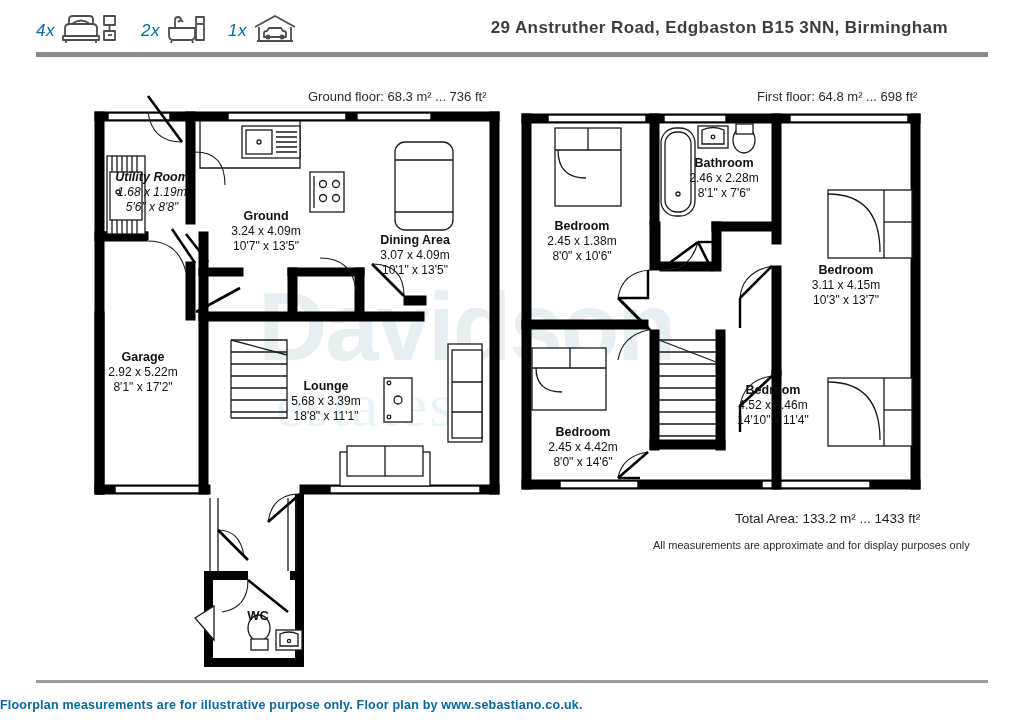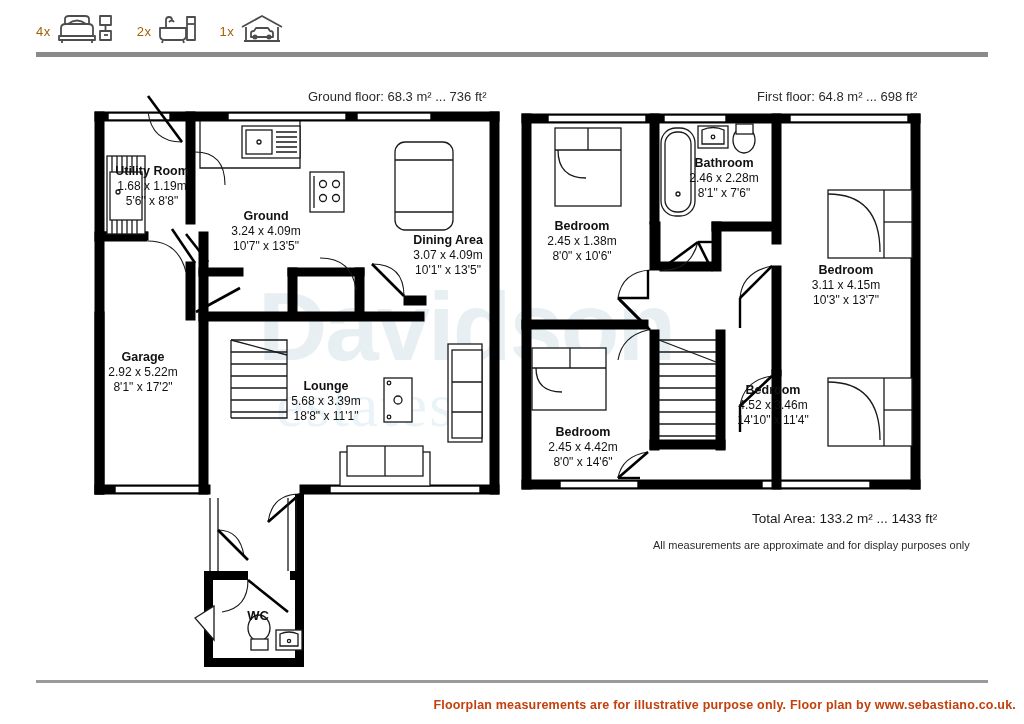--- a/index.html
+++ b/index.html
@@ -26,23 +26,24 @@
     display: flex;
     align-items: center;
     gap: 22px;
   }
   .icon-group {
     display: flex;
     align-items: center;
     gap: 6px;
   }
   .icon-count {
-    font-size: 13px;
-    color: #a16207;
+    font-size: 17px;
+    color: #0369a1;
     letter-spacing: 0.5px;
+    font-style: italic;
   }
   .icon-shape { display: block; }
 
   #property-title {
     position: absolute;
     right: 76px; top: 18px;
     font-size: 17px;
     font-weight: bold;
     color: #3d3d3d;
     letter-spacing: 0.4px;
@@ -129,44 +130,43 @@
   .room-label.name-only .rl-name { font-size: 13px; }
 
   
   #total-area {
     position: absolute;
     left: 735px; top: 511px;
     font-size: 13.5px;
     color: #1a1a1a;
     white-space: nowrap;
     z-index: 3;
-    margin-left: 17px;
   }
   #disclaimer-small {
     position: absolute;
     left: 653px; top: 539px;
     font-size: 11px;
     color: #2b2b2b;
     white-space: nowrap;
     z-index: 3;
   }
   #footer-rule {
     position: absolute;
     left: 36px; top: 680px;
     width: 952px; height: 3px;
     background: #9a9a9a;
   }
   #footer-text {
     position: absolute;
     left: 0; top: 698px;
     width: 1016px;
-    text-align: right;
+    text-align: left;
     font-size: 12.5px;
     font-weight: bold;
-    color: #c2410c;
+    color: #0369a1;
     letter-spacing: 0.2px;
   }
 </style>
 </head>
 <body>
 
 <div id="header">
 
   <div id="icon-row">
 
@@ -216,20 +216,21 @@
             <path d="M11 23 L11 19 Q11 17 14 17 L16 14 L28 14 L30 17 Q33 17 33 19 L33 23 Z"></path>
             <circle cx="15" cy="23" r="1.6"></circle>
             <circle cx="29" cy="23" r="1.6"></circle>
           </g>
         </svg>
       </span>
     </div>
 
   </div>
 
+  <div id="property-title">29 Anstruther Road, Edgbaston B15 3NN, Birmingham</div>
   <div id="header-rule"></div>
 </div>
 
 <div class="floor-caption" id="ground-caption">Ground floor: 68.3 m² ... 736 ft²</div>
 <div class="floor-caption" id="first-caption">First floor: 64.8 m² ... 698 ft²</div>
 
 <div id="watermark">
   <span class="wm-main">Davidson</span>
   <span class="wm-sub">estates</span>
 </div>
@@ -467,33 +468,33 @@
 
   <g stroke="#000" stroke-width="2.4" fill="none">
     <path d="M618 298 L648 298 L648 270"></path>
     <path d="M698 242 L712 242"></path>
     <path d="M740 298 L740 328"></path>
     <path d="M740 406 L740 432"></path>
     <path d="M618 478 L640 478"></path>
   </g>
 </svg>
 
-<div class="room-label" style="left:104px; top:163px; width:96px;">
+<div class="room-label" style="left:104px; top:169px; width:96px;font-style:italic;">
   <span class="rl-name">Utility Room</span>
   <span class="rl-m">1.68 x 1.19m</span>
   <span class="rl-ft">5'6" x 8'8"</span>
 </div>
 
 <div class="room-label" style="left:212px; top:208px; width:108px;">
   <span class="rl-name">Ground</span>
   <span class="rl-m">3.24 x 4.09m</span>
   <span class="rl-ft">10'7" x 13'5"</span>
 </div>
 
-<div class="room-label" style="left:392px; top:232px; width:112px;">
+<div class="room-label" style="left:359px; top:232px; width:112px;">
   <span class="rl-name">Dining Area</span>
   <span class="rl-m">3.07 x 4.09m</span>
   <span class="rl-ft">10'1" x 13'5"</span>
 </div>
 
 <div class="room-label" style="left:88px; top:349px; width:110px;">
   <span class="rl-name">Garage</span>
   <span class="rl-m">2.92 x 5.22m</span>
   <span class="rl-ft">8'1" x 17'2"</span>
 </div>

